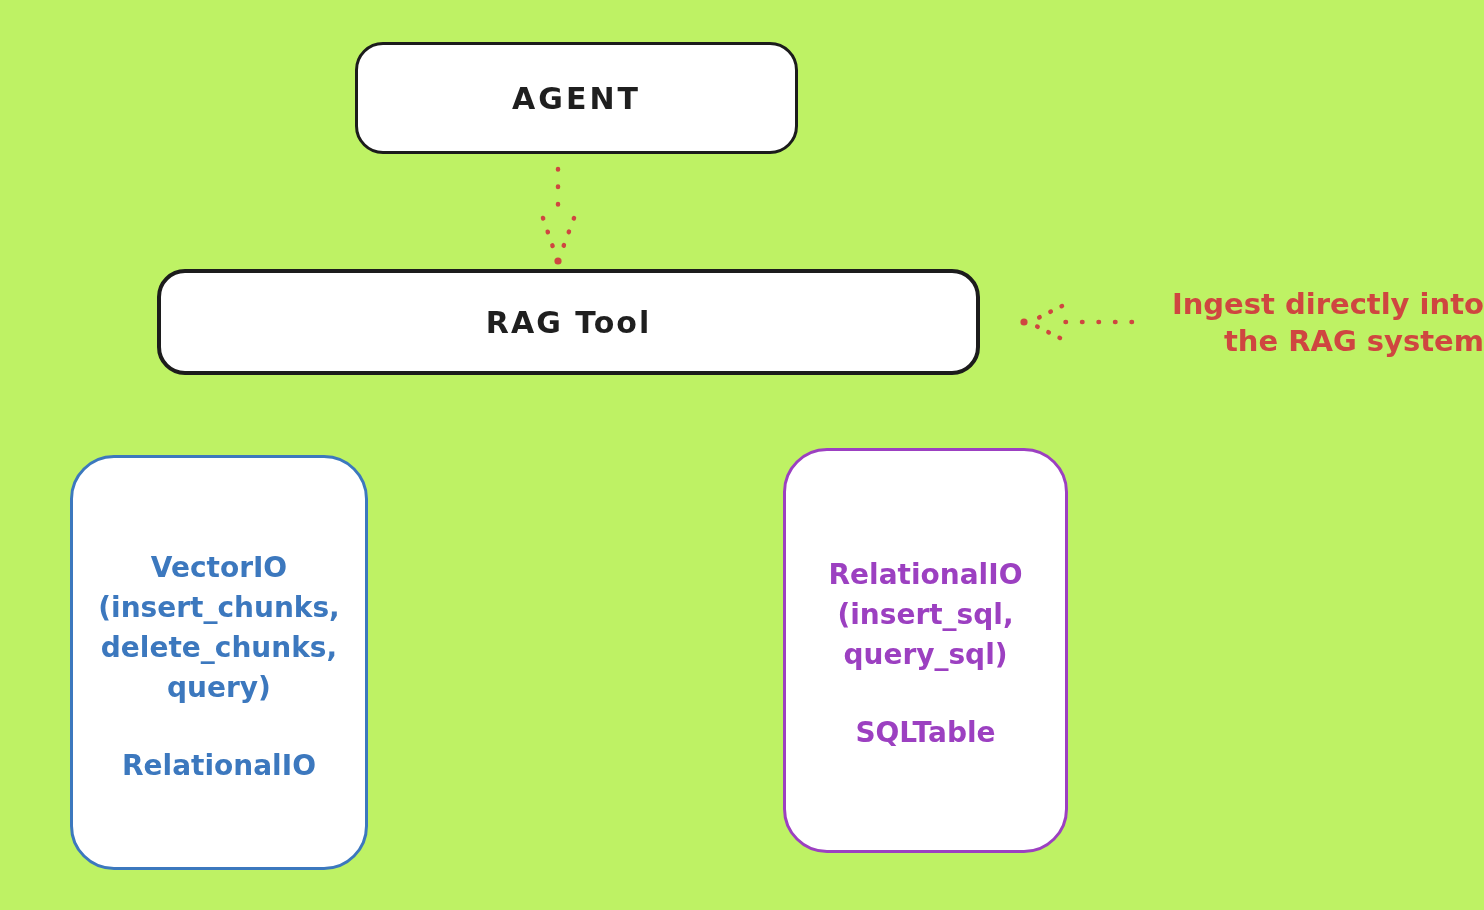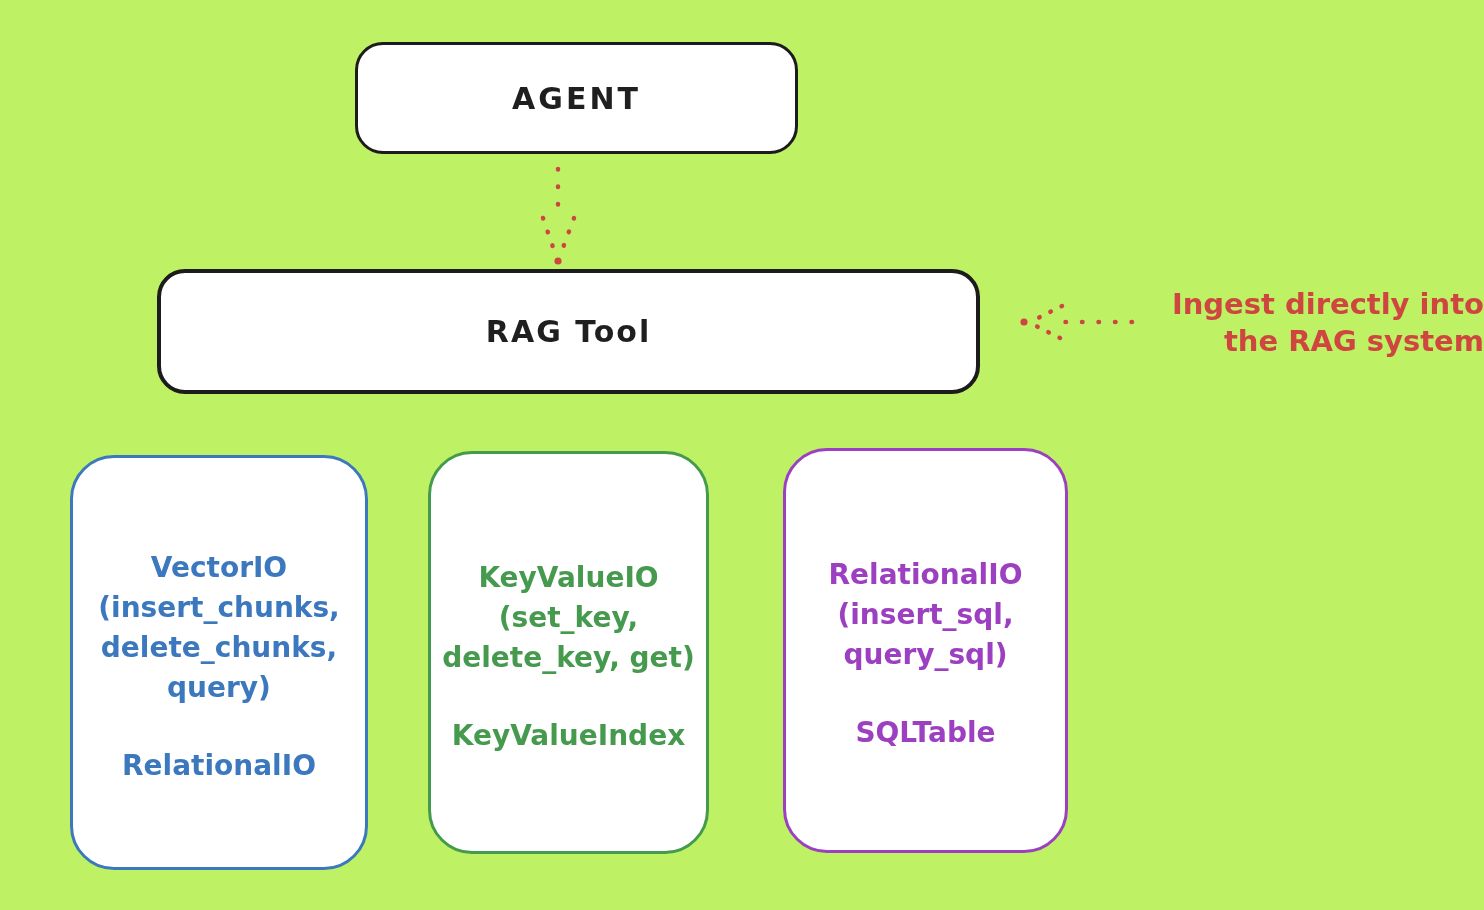--- a/index.html
+++ b/index.html
@@ -24,21 +24,21 @@
     align-items: center;
     justify-content: center;
     box-sizing: border-box;
   }
   .node-agent {
     left: 355px; top: 42px;
     width: 443px; height: 112px;
   }
   .node-rag {
     left: 157px; top: 269px;
-    width: 823px; height: 125px;
+    width: 823px; height: 106px;
     border-width: 4px;
   }
   .node-label {
     font-size: 30px;
     font-weight: 700;
     color: #1f1f1f;
     letter-spacing: 3px;
   }
   .node-rag .node-label {
     font-weight: 600;
@@ -120,26 +120,20 @@
 the RAG system</div>
 
   <div class="backend backend-0" style="border-color: rgb(60, 120, 190); color: rgb(60, 120, 190);">
     <div class="backend-text io-label">VectorIO
 (insert_chunks,
 delete_chunks,
 query)</div>
     <div class="backend-text index-label">RelationalIO</div>
   </div>
 
-  <div class="backend backend-1" style="border-color: rgb(69, 154, 78); color: rgb(69, 154, 78);">
-    <div class="backend-text io-label">KeyValueIO
-(set_key,
-delete_key, get)</div>
-    <div class="backend-text index-label">KeyValueIndex</div>
-  </div>
 
   <div class="backend backend-2" style="border-color: rgb(156, 64, 193); color: rgb(156, 64, 193);">
     <div class="backend-text io-label">RelationalIO
 (insert_sql,
 query_sql)</div>
     <div class="backend-text index-label">SQLTable</div>
   </div>
 
 </div>
 

